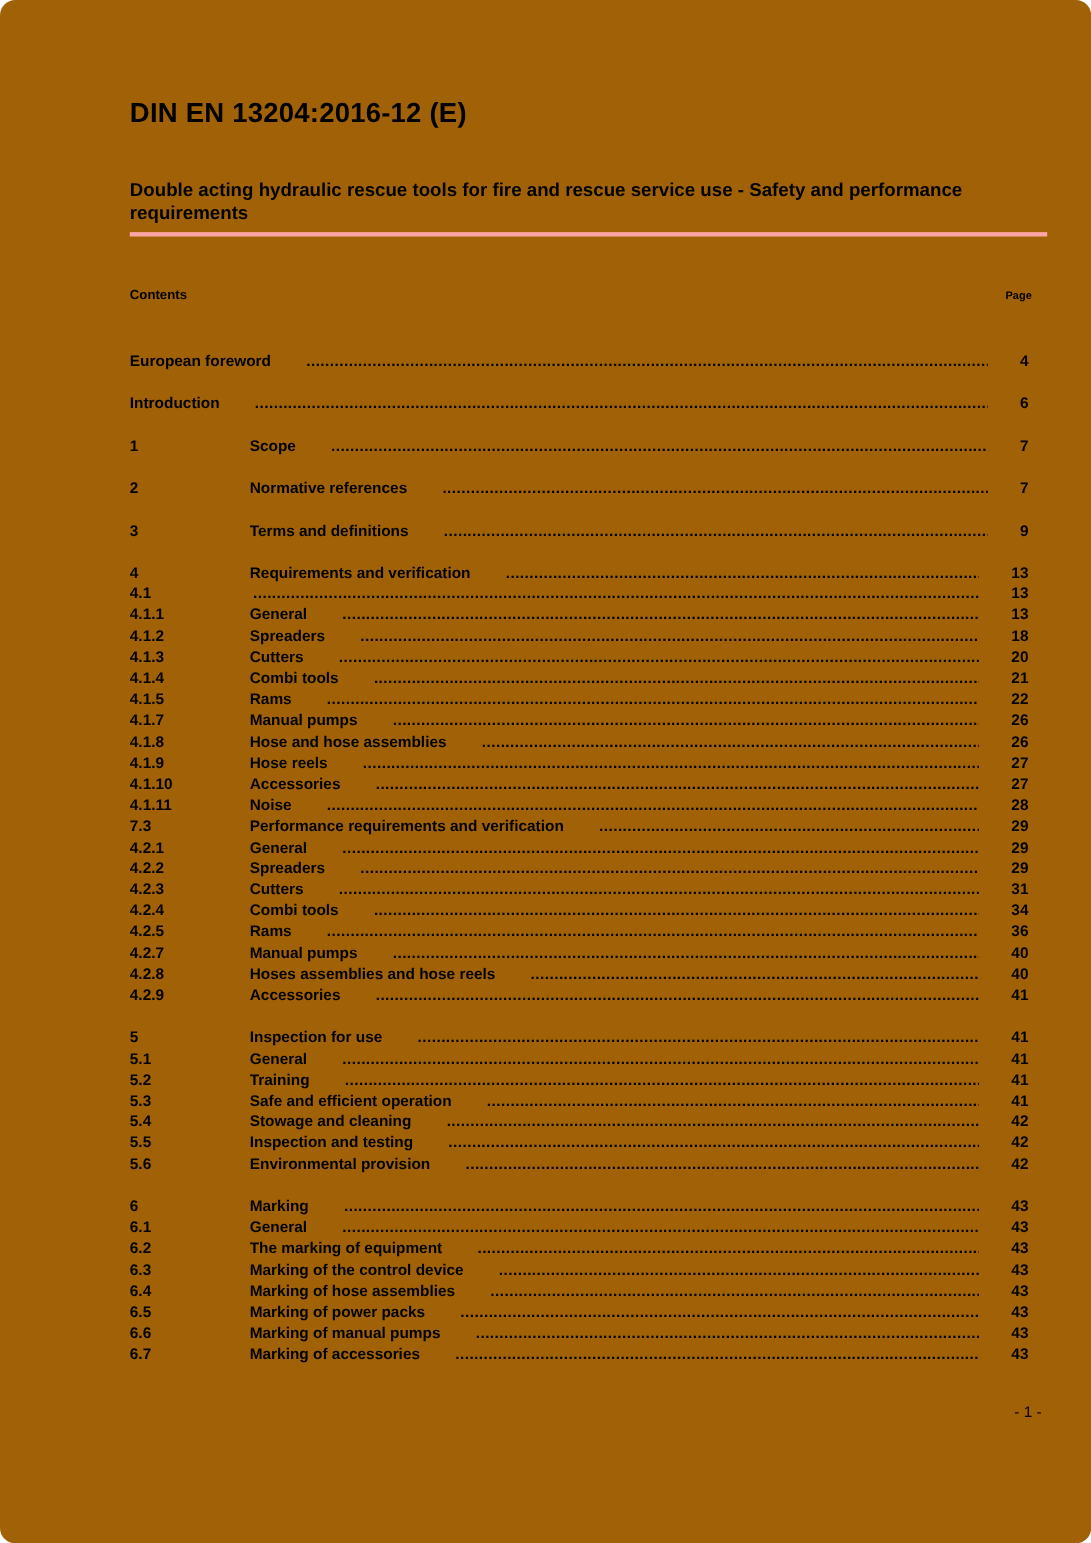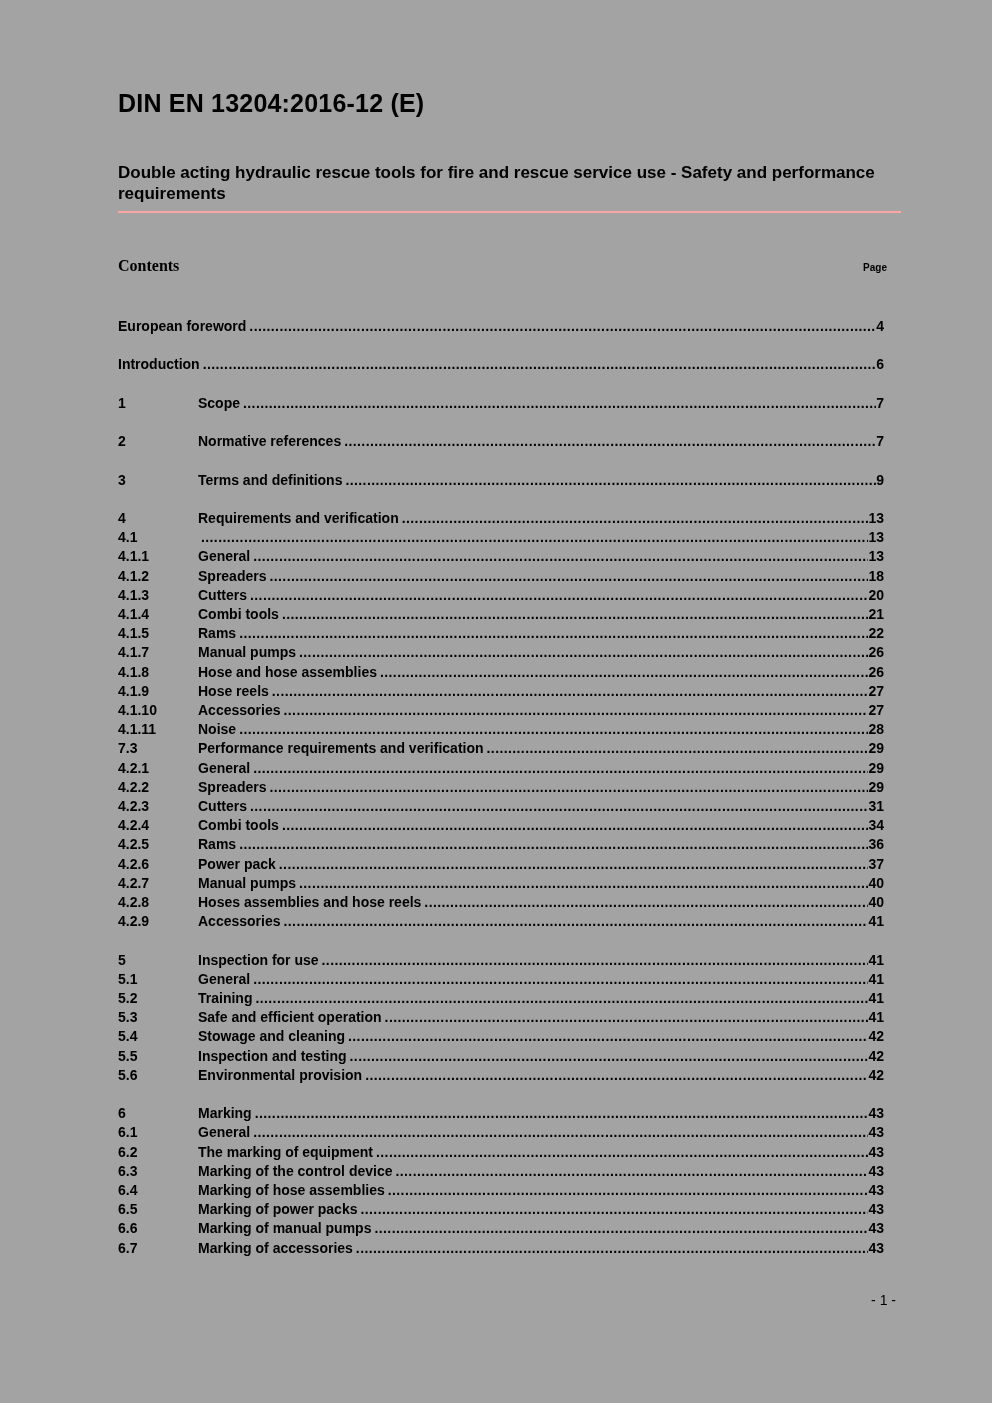--- a/index.html
+++ b/index.html
@@ -6,74 +6,75 @@
     margin: 0;
     padding: 0;
     background: #ffffff;
     color: #000000;
     font-family: "Liberation Sans", "DejaVu Sans", sans-serif;
   }
   .page {
     position: relative;
     width: 992px;
     height: 1403px;
-    background: #a3a3a3;
+    background: #a16207;
     overflow: hidden;
     box-sizing: border-box;
-    padding: 0 108px 0 118px;
+    padding: 0 57px 0 118px;
+    border-radius: 14px;
   }
   .designation {
     margin: 88px 0 0 0;
     font-size: 25px;
     line-height: 30px;
     font-weight: bold;
     letter-spacing: 0.2px;
   }
   .doc-title-wrap {
     margin: 44px 0 0 0;
-    border-bottom: 2px solid #fca5a5;
+    border-bottom: 4px solid #fca5a5;
     padding-bottom: 7px;
     margin-right: -17px; 
   }
   .doc-title {
     margin: 0;
     max-width: 845px;
     font-size: 17px;
     line-height: 21px;
     font-weight: bold;
   }
   .contents-bar {
     margin-top: 40px;
     display: flex;
     justify-content: space-between;
     align-items: baseline;
   }
   .contents-heading {
-    font-size: 16px;
+    font-size: 12px;
     line-height: 26px;
     font-weight: bold;
-    font-family: Liberation Serif, serif;
   }
   .page-col-label {
     font-size: 10px;
     font-weight: bold;
     margin-right: -3px;
   }
   .toc {
     margin-top: 38px;
     font-size: 14px;
     line-height: 19.2px;
     font-weight: bold;
   }
   .toc-group { margin-bottom: 19.2px; }
   .toc-group:last-child { margin-bottom: 0; }
   .toc-row {
     display: flex;
     align-items: flex-end;
     white-space: nowrap;
+    gap: 29px;
   }
   .toc-num {
     width: 80px;
     flex: 0 0 80px;
   }
   .toc-num:empty { display: none; }
   .toc-title { flex: 0 0 auto; }
   .toc-leader {
     flex: 1 1 auto;
     overflow: hidden;
@@ -253,26 +254,20 @@
     <span class="toc-leader"></span>
     <span class="toc-page">34</span>
   </div>
         <div class="toc-row">
     <span class="toc-num">4.2.5</span>
     <span class="toc-title">Rams</span>
     <span class="toc-leader"></span>
     <span class="toc-page">36</span>
   </div>
         <div class="toc-row">
-    <span class="toc-num">4.2.6</span>
-    <span class="toc-title">Power pack</span>
-    <span class="toc-leader"></span>
-    <span class="toc-page">37</span>
-  </div>
-        <div class="toc-row">
     <span class="toc-num">4.2.7</span>
     <span class="toc-title">Manual pumps</span>
     <span class="toc-leader"></span>
     <span class="toc-page">40</span>
   </div>
         <div class="toc-row">
     <span class="toc-num">4.2.8</span>
     <span class="toc-title">Hoses assemblies and hose reels</span>
     <span class="toc-leader"></span>
     <span class="toc-page">40</span>

